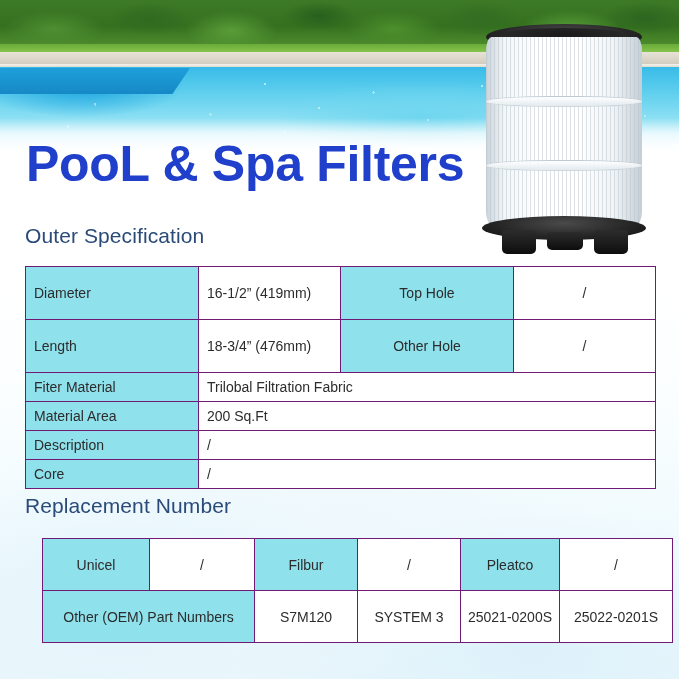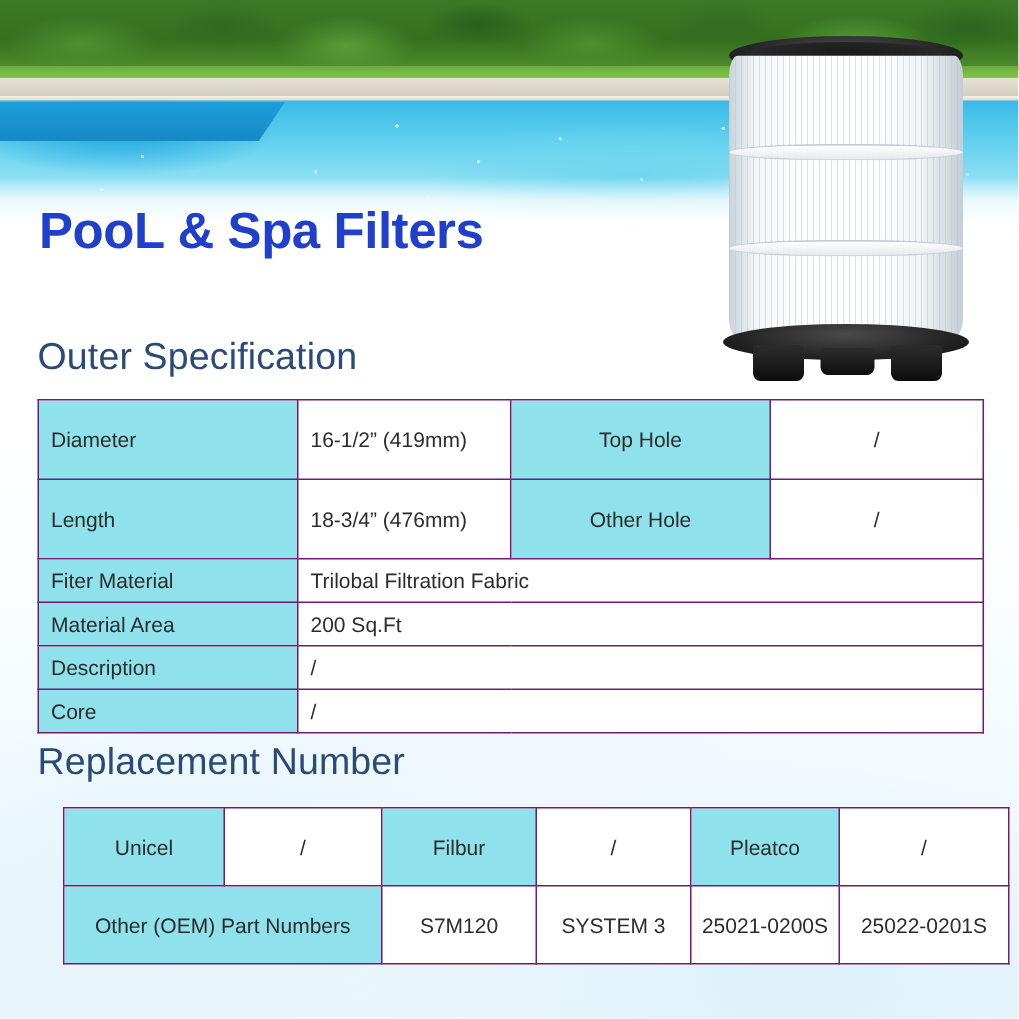--- a/index.html
+++ b/index.html
@@ -118,27 +118,27 @@
   #cartridge .leg{
     position:absolute;top:206px;width:34px;height:24px;border-radius:3px 3px 5px 5px;
     background:linear-gradient(180deg,#2c2c2c 0%,#171717 70%,#0c0c0c 100%);
   }
   #cartridge .leg.l1{left:24px;}
   #cartridge .leg.l2{left:69px;width:36px;height:18px;top:208px;}
   #cartridge .leg.l3{left:116px;}
   
   .section-title{
     position:absolute;
-    font-size:25px;color:#2a4a78;letter-spacing:.1px;white-space:nowrap;
+    font-size:21px;color:#2a4a78;letter-spacing:.1px;white-space:nowrap;
   }
   #spec-title{left:25px;top:224px;}
   #repl-title{left:25px;top:494px;}
   #main-title{
     position:absolute;left:26px;top:135px;
-    font-size:34px;font-weight:bold;color:#2040cc;
+    font-size:50px;font-weight:bold;color:#2040cc;
     letter-spacing:-.3px;white-space:nowrap;
     text-shadow:
       0 0 2px rgba(255,255,255,.9),
       1px 1px 0 rgba(255,255,255,.7),
       -1px -1px 0 rgba(255,255,255,.7);
   }
   
   .tbl{
     position:absolute;border-collapse:collapse;
     table-layout:fixed;background:#ffffff;

